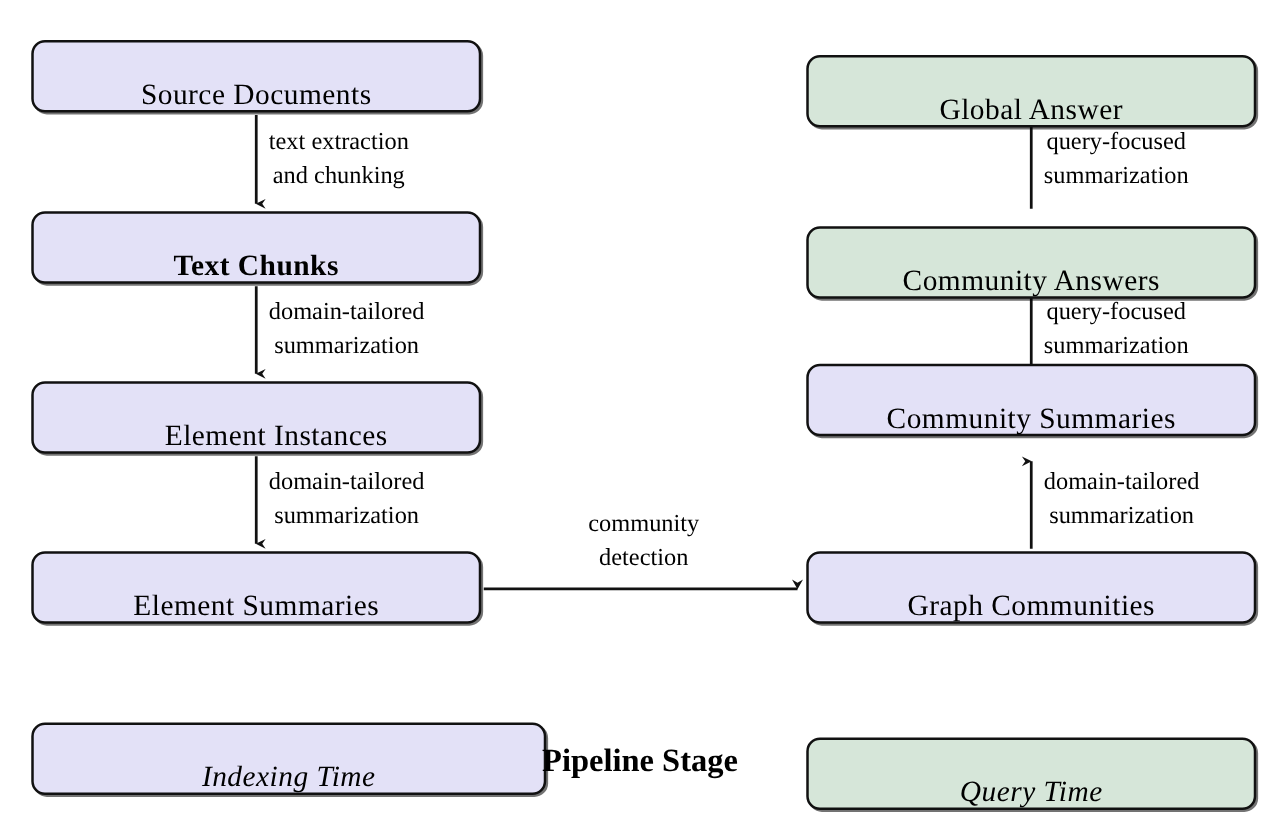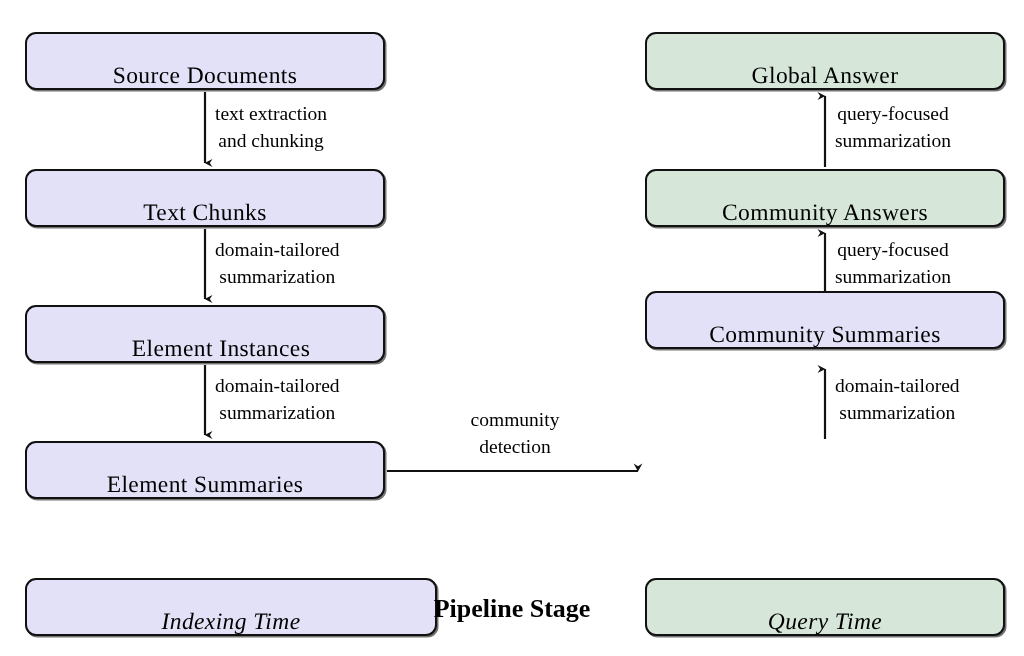--- a/index.html
+++ b/index.html
@@ -34,21 +34,21 @@
     box-shadow: 1.5px 1.5px 0 rgba(0,0,0,0.55);
   }
   .node .node-label {
     font-size: 23.5px;
     line-height: 1;
     letter-spacing: 0.4px;
     white-space: nowrap;
     text-rendering: geometricPrecision;
   }
   .fill-indexing { background: #e3e1f7; }
-  .fill-query    { background: #d6e6d9; }
+  .fill-query    { background: #d6e6d9; margin-top: 12px; }
 
   .legend .node-label {
     font-style: italic;
     font-size: 23.5px;
   }
 
   
   .edge-label {
     position: absolute;
     font-size: 19.5px;
@@ -104,21 +104,21 @@
 
     <line x1="825" y1="303" x2="825" y2="233" stroke="#111111" stroke-width="2.2" marker-end="url(#arrowhead-up)"></line>
 
     <line x1="825" y1="167" x2="825" y2="96" stroke="#111111" stroke-width="2.2" marker-end="url(#arrowhead-up)"></line>
   </svg>
 
   <div class="node fill-indexing" style="left:25px; top:32px; width:360px; height:58px;">
     <span class="node-label">Source Documents</span>
   </div>
 
-  <div class="node fill-indexing" style="left:25px; top:169px; width:360px; height:58px;">
+  <div class="node fill-indexing" style="left:25px; top:169px; width:360px; height:58px;font-weight:bold;">
     <span class="node-label">Text Chunks</span>
   </div>
 
   <div class="node fill-indexing" style="left:25px; top:305px; width:360px; height:58px;padding-left:32px;">
     <span class="node-label">Element Instances</span>
   </div>
 
   <div class="node fill-indexing" style="left:25px; top:441px; width:360px; height:58px;">
     <span class="node-label">Element Summaries</span>
   </div>
@@ -128,20 +128,23 @@
   </div>
 
   <div class="node fill-query" style="left:645px; top:169px; width:360px; height:58px;">
     <span class="node-label">Community Answers</span>
   </div>
 
   <div class="node fill-indexing" style="left:645px; top:291px; width:360px; height:58px;">
     <span class="node-label">Community Summaries</span>
   </div>
 
+  <div class="node fill-indexing" style="left:645px; top:441px; width:360px; height:58px;">
+    <span class="node-label">Graph Communities</span>
+  </div>
 
   <div class="node fill-indexing legend" style="left:25px; top:578px; width:412px; height:58px;">
     <span class="node-label">Indexing Time</span>
   </div>
 
   <div class="stage-caption" style="left:412px; top:596px; width:200px;">Pipeline Stage</div>
 
   <div class="node fill-query legend" style="left:645px; top:578px; width:360px; height:58px;">
     <span class="node-label">Query Time</span>
   </div>

